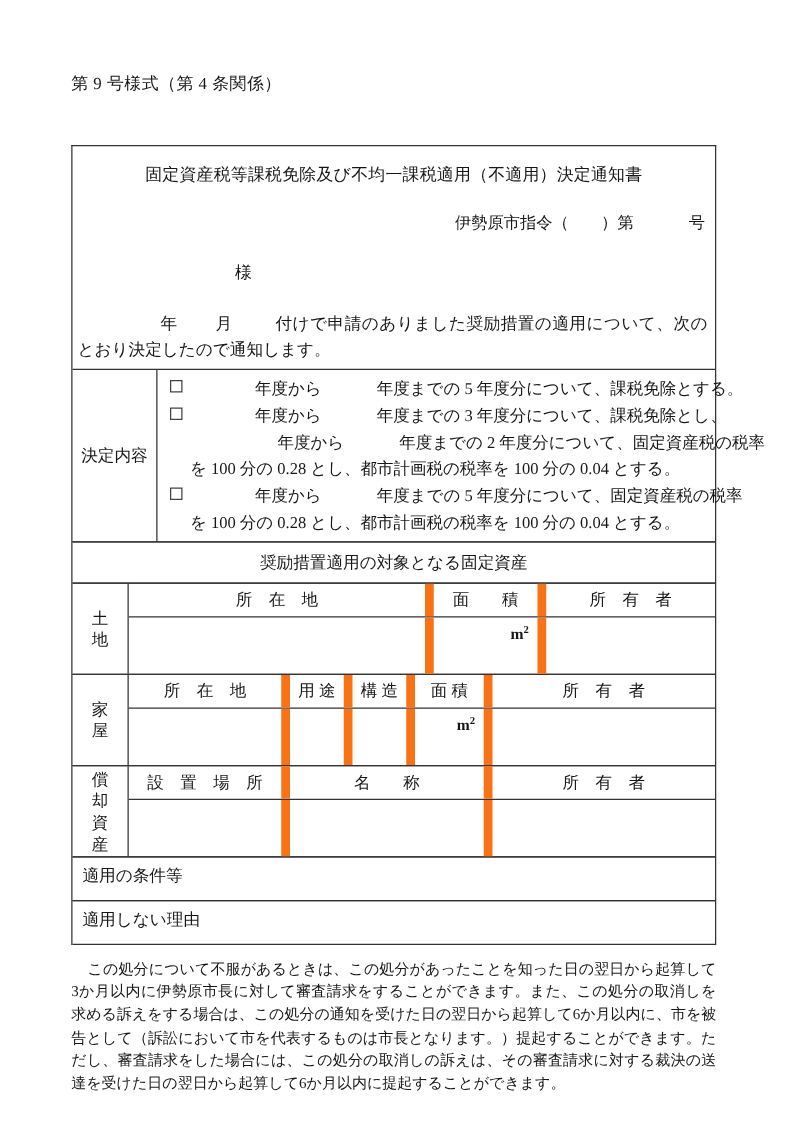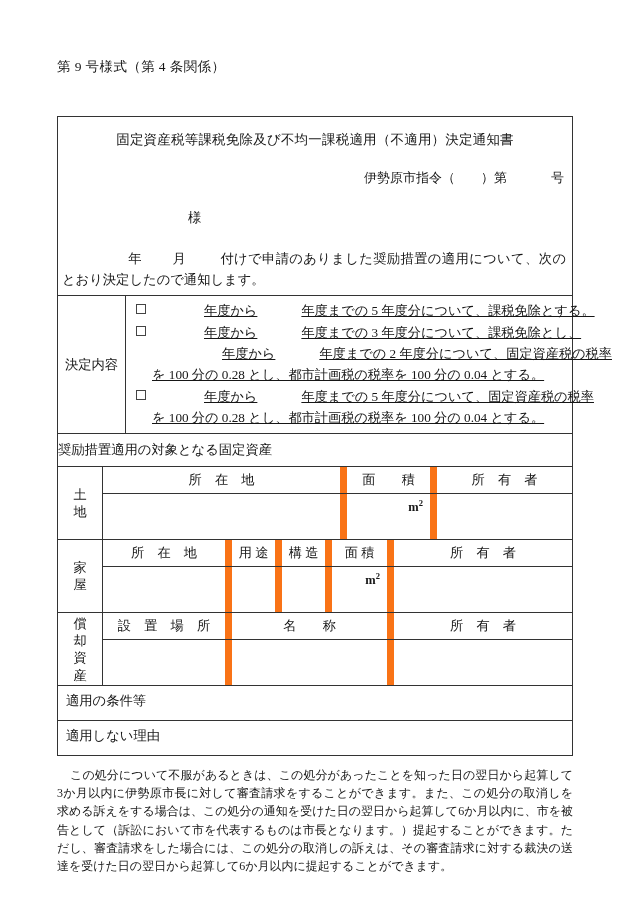--- a/index.html
+++ b/index.html
@@ -127,38 +127,39 @@
     padding-left: 50px;
   }
   .kubun-row .opt2 { margin-left: 86px; }
 
   
   .naiyo-row .body-cell {
     font-size: 13.2px;
     line-height: 1.62;
     padding: 4px 6px 5px 10px;
   }
-  .naiyo-line { white-space: nowrap; text-decoration: underline; }
+  .naiyo-line { white-space: nowrap; }
   .cb {
     display: inline-block;
     width: 10px; height: 10px;
     border: 1px solid #444;
     margin-right: 4px;
     vertical-align: 1px;
   }
   .naiyo-line .s-a { display:inline-block; width: 54px; }
   .naiyo-line .s-b { display:inline-block; width: 44px; }
   .naiyo-line.cont { padding-left: 16px; }
   .naiyo-line.cont2 { padding-left: 32px; }
 
   
   .banner {
     border-top: 1px solid #333;
     border-bottom: 1px solid #333;
     margin-top: -1px;
+    text-align: center;
     font-size: 13.3px;
     padding: 7px 0 7px 0;
     white-space: nowrap;
   }
 
   
   .asset-lbl {
     width: 45px;
     flex: 0 0 45px;
     display: flex;

